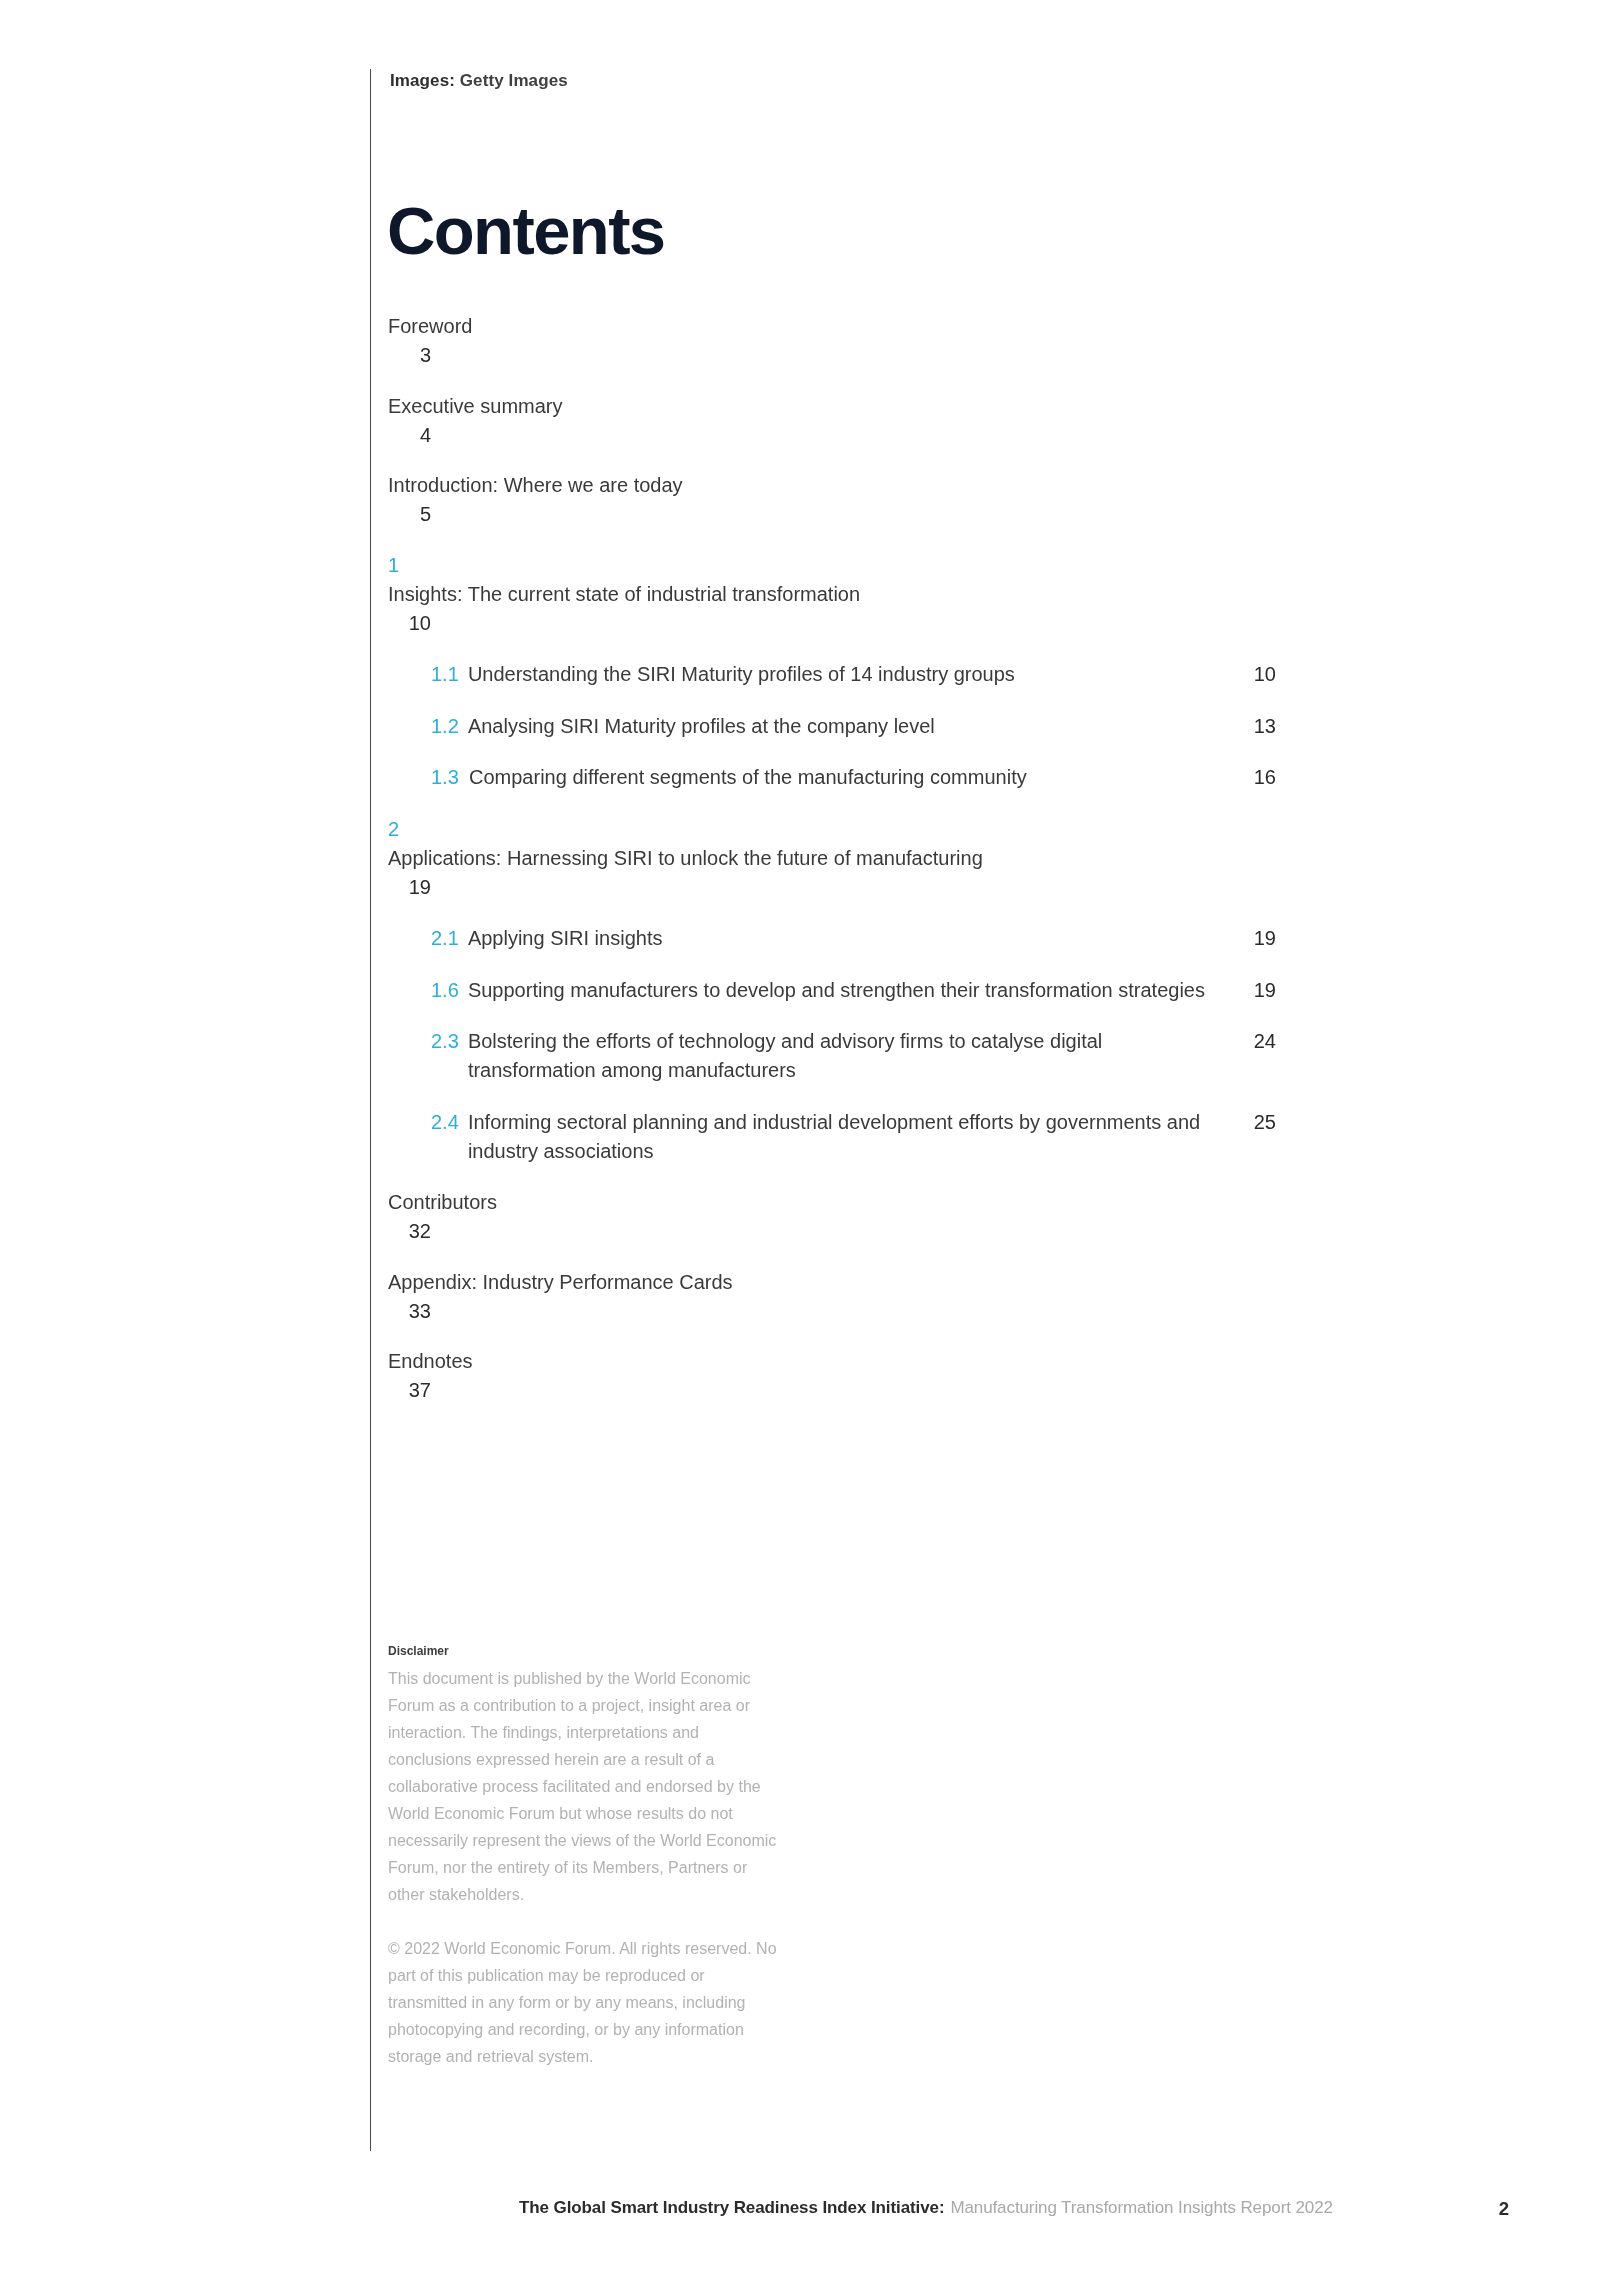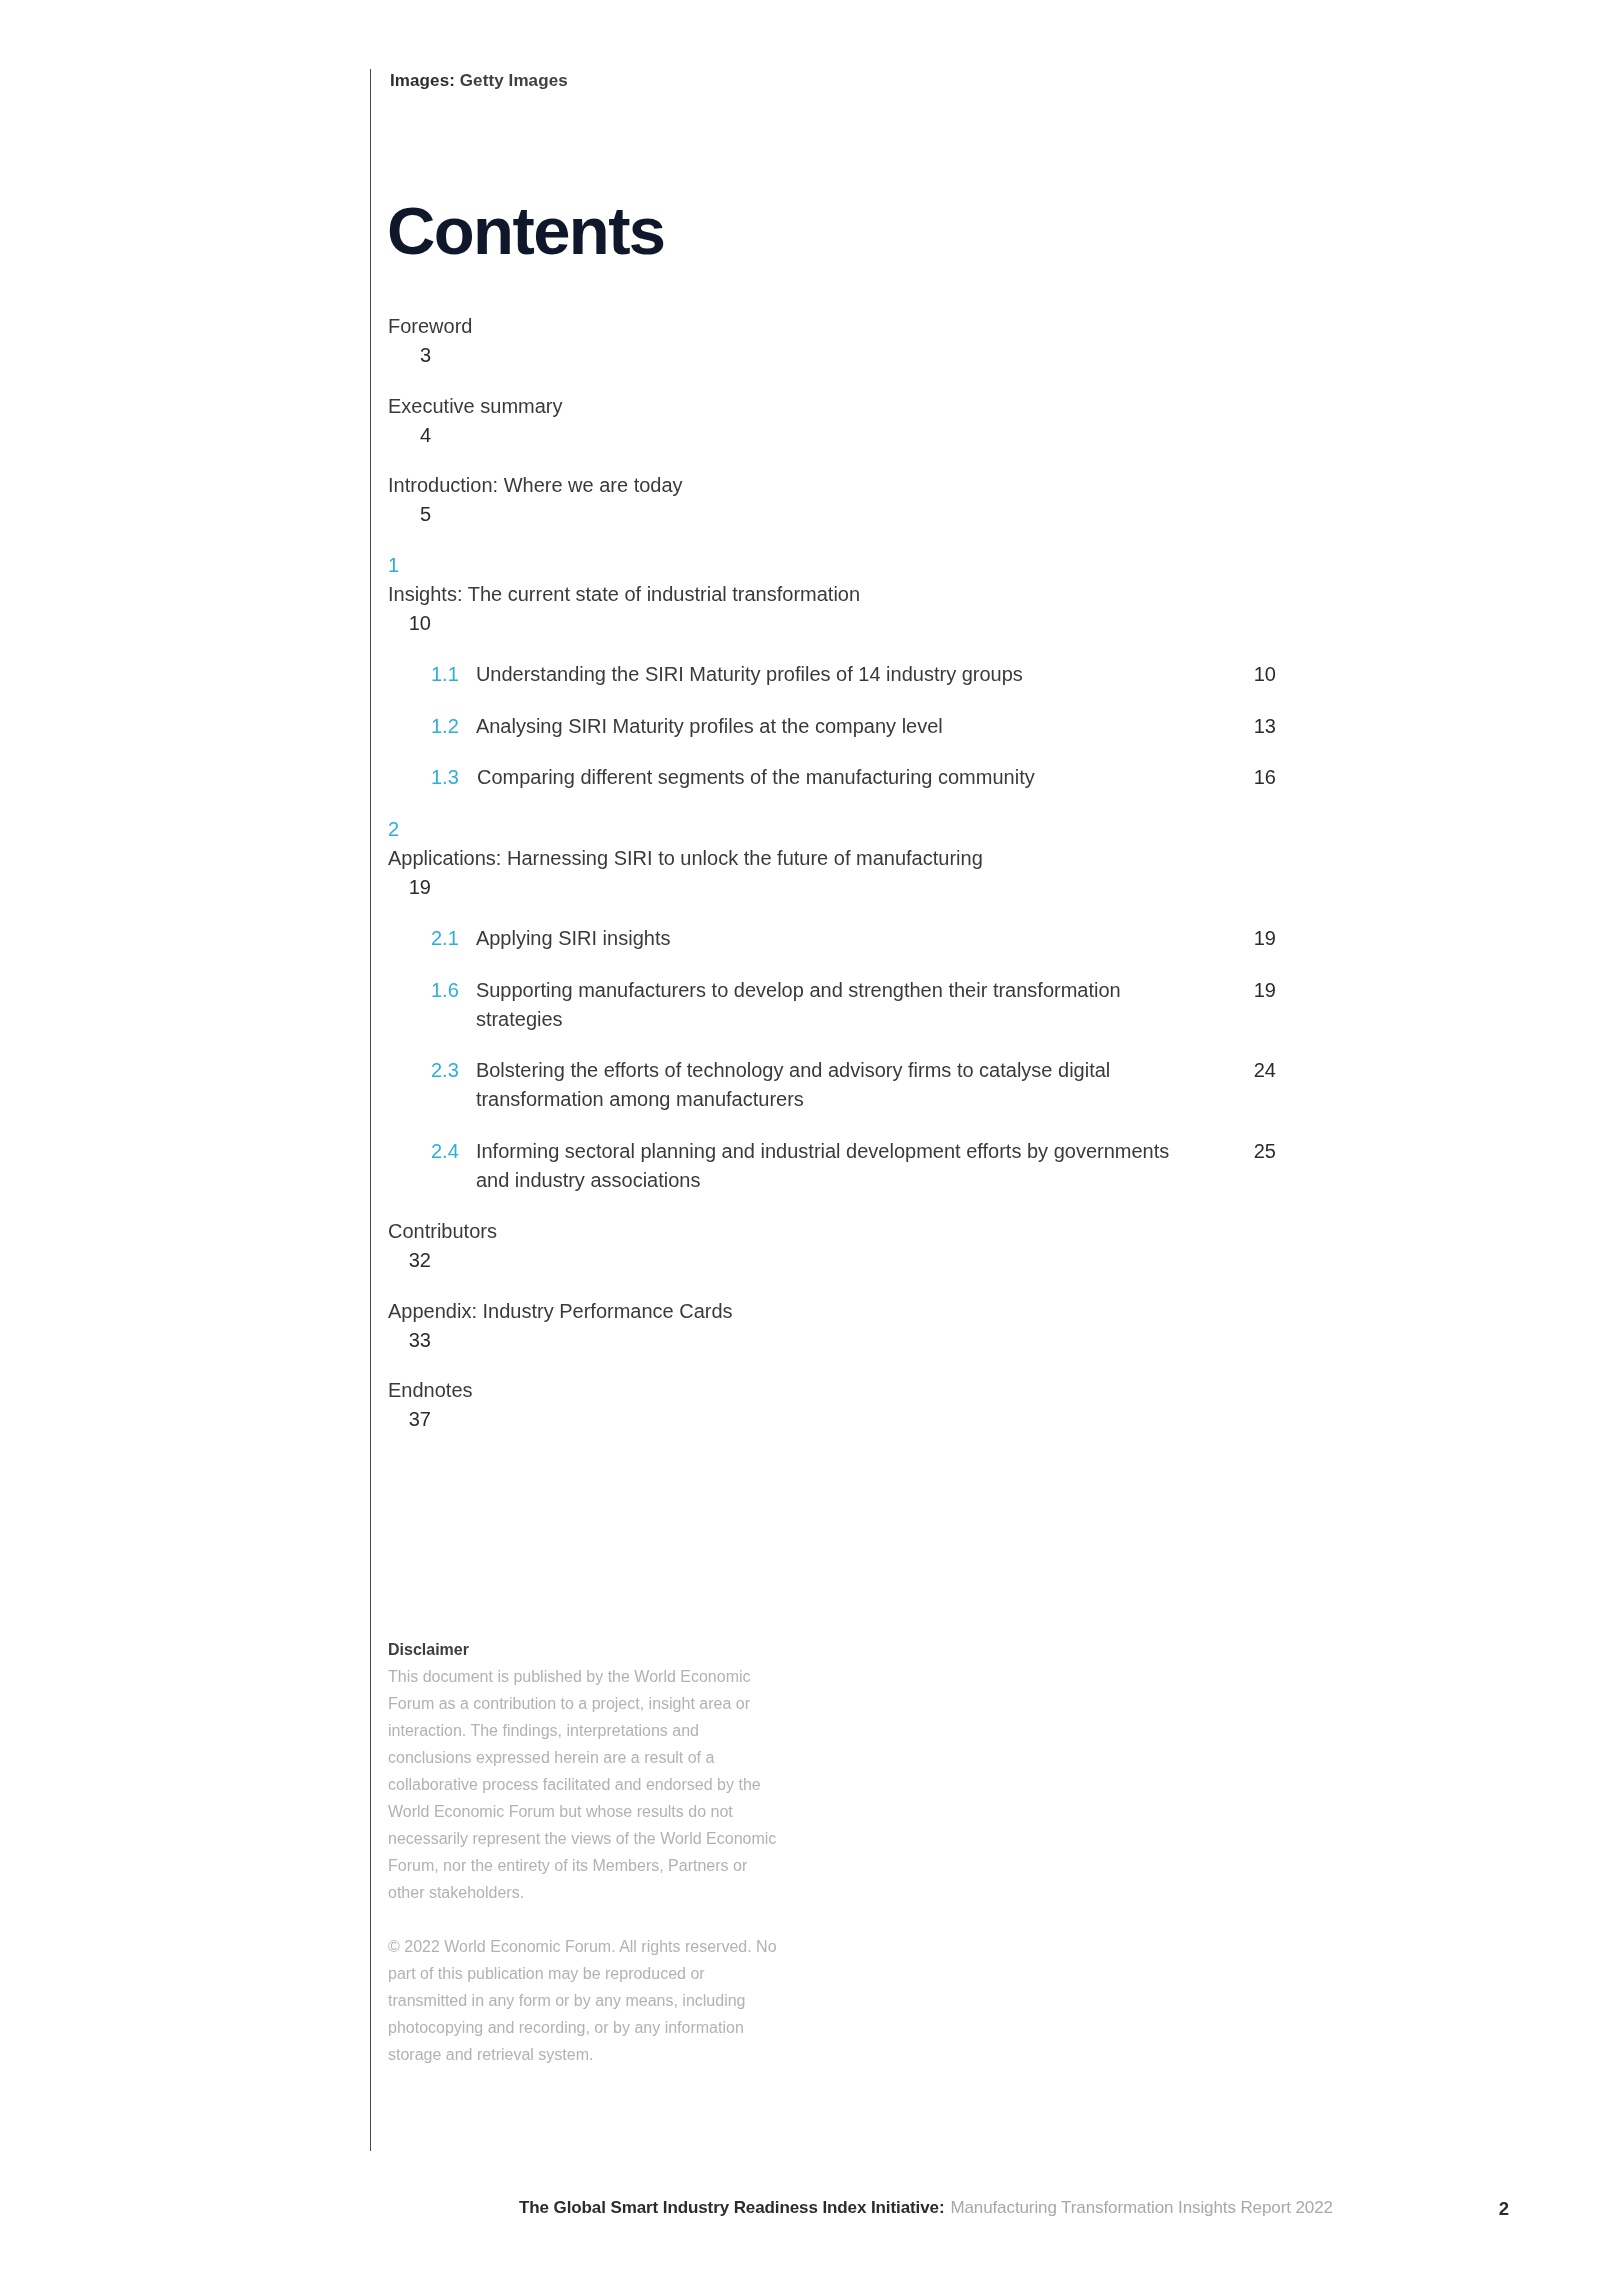--- a/index.html
+++ b/index.html
@@ -74,21 +74,21 @@
     position: relative;
     display: flex;
     align-items: flex-start;
     margin-bottom: 22.5px;
     font-size: 20px;
     line-height: 29px;
     color: #3a3a3a;
     font-weight: 400;
   }
   .toc-row.lvl1 { padding-left: 0; flex-direction: column; }
-  .toc-row.lvl2 { padding-left: 43px; gap: 8px; }
+  .toc-row.lvl2 { padding-left: 43px; }
 
   .toc-num {
     flex: 0 0 auto;
     color: #2EAFD8;
     font-weight: 400;
     white-space: nowrap;
   }
   .toc-num.n1 { min-width: 16.7px; margin-right: 8.8px; }
   .toc-num.n2 { min-width: 30px; margin-right: 6.9px; }
   .toc-num.n2wide { min-width: 30px; margin-right: 8px; }
@@ -114,21 +114,21 @@
     position: absolute;
     left: 388px;
     top: 1636px;
     width: 392px;
     font-size: 16px;
     line-height: 27px;
   }
   #disclaimer .d-head {
     font-weight: 700;
     color: #3d3d3d;
-    font-size: 16px;
+    font-size: 12px;
     line-height: 27px;
   }
   #disclaimer p {
     margin: 0;
     color: #b2b2b2;
     font-weight: 400;
   }
   #disclaimer p.second {
     margin-top: 26.5px;
   }

